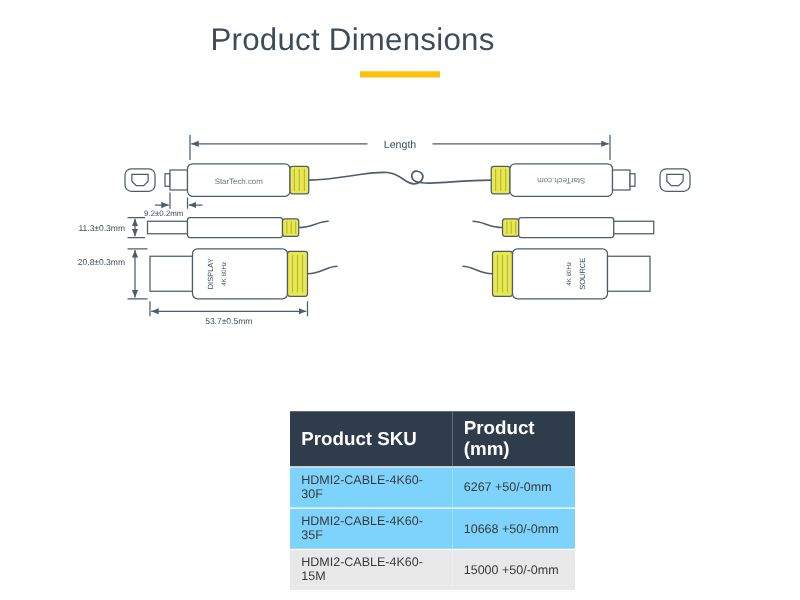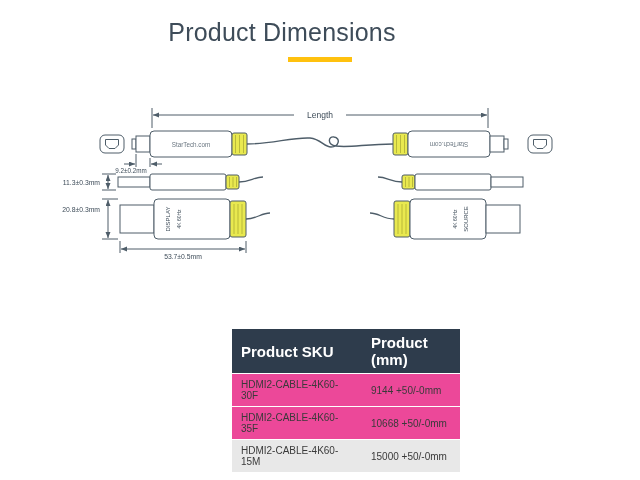--- a/index.html
+++ b/index.html
@@ -9,21 +9,21 @@
            font-size:25px; font-weight:400; color:#3e4c59; letter-spacing:0.2px; }
   .accent-bar { position:absolute; top:57px; left:288px; width:64px; height:5px; background:#ffc10e; }
   svg.diagram { position:absolute; top:95px; left:0; }
   svg text { font-family:"Liberation Sans", sans-serif; }
   .sku-table { position:absolute; top:329px; left:232px; border-collapse:collapse; }
   .sku-table th { background:#2e3c4c; color:#ffffff; font-size:15px; font-weight:bold;
                   text-align:left; padding:5px 9px; border-bottom:1px solid #fff; }
   .sku-table td { font-size:10px; color:#3a3a3a; padding:5px 9px; border-bottom:1px solid #fff; }
   .sku-table th.c1, .sku-table td.c1 { width:112px; }
   .sku-table th.c2, .sku-table td.c2 { width:80px; }
-  .sku-table tr.odd td { background:#ec4899;margin-left:12px; }
+  .sku-table tr.odd td { background:#7dd3fc;margin-left:12px; }
   .sku-table tr.even td { background:#e8e8e8; }
 </style>
 </head>
 <body>
 
 <div class="page">
 
   <h1 class="title">Product Dimensions</h1>
   <div class="accent-bar"></div>
 
@@ -149,21 +149,21 @@
   <table class="sku-table">
     <thead>
       <tr>
         <th class="c1">Product SKU</th>
         <th class="c2">Product (mm)</th>
       </tr>
     </thead>
     <tbody>
       <tr class="odd">
         <td class="c1">HDMI2-CABLE-4K60-30F</td>
-        <td class="c2">9144 +50/-0mm</td>
+        <td class="c2">6267 +50/-0mm</td>
       </tr>
       <tr class="odd">
         <td class="c1">HDMI2-CABLE-4K60-35F</td>
         <td class="c2">10668 +50/-0mm</td>
       </tr>
       <tr class="even">
         <td class="c1">HDMI2-CABLE-4K60-15M</td>
         <td class="c2">15000 +50/-0mm</td>
       </tr>
     </tbody>

